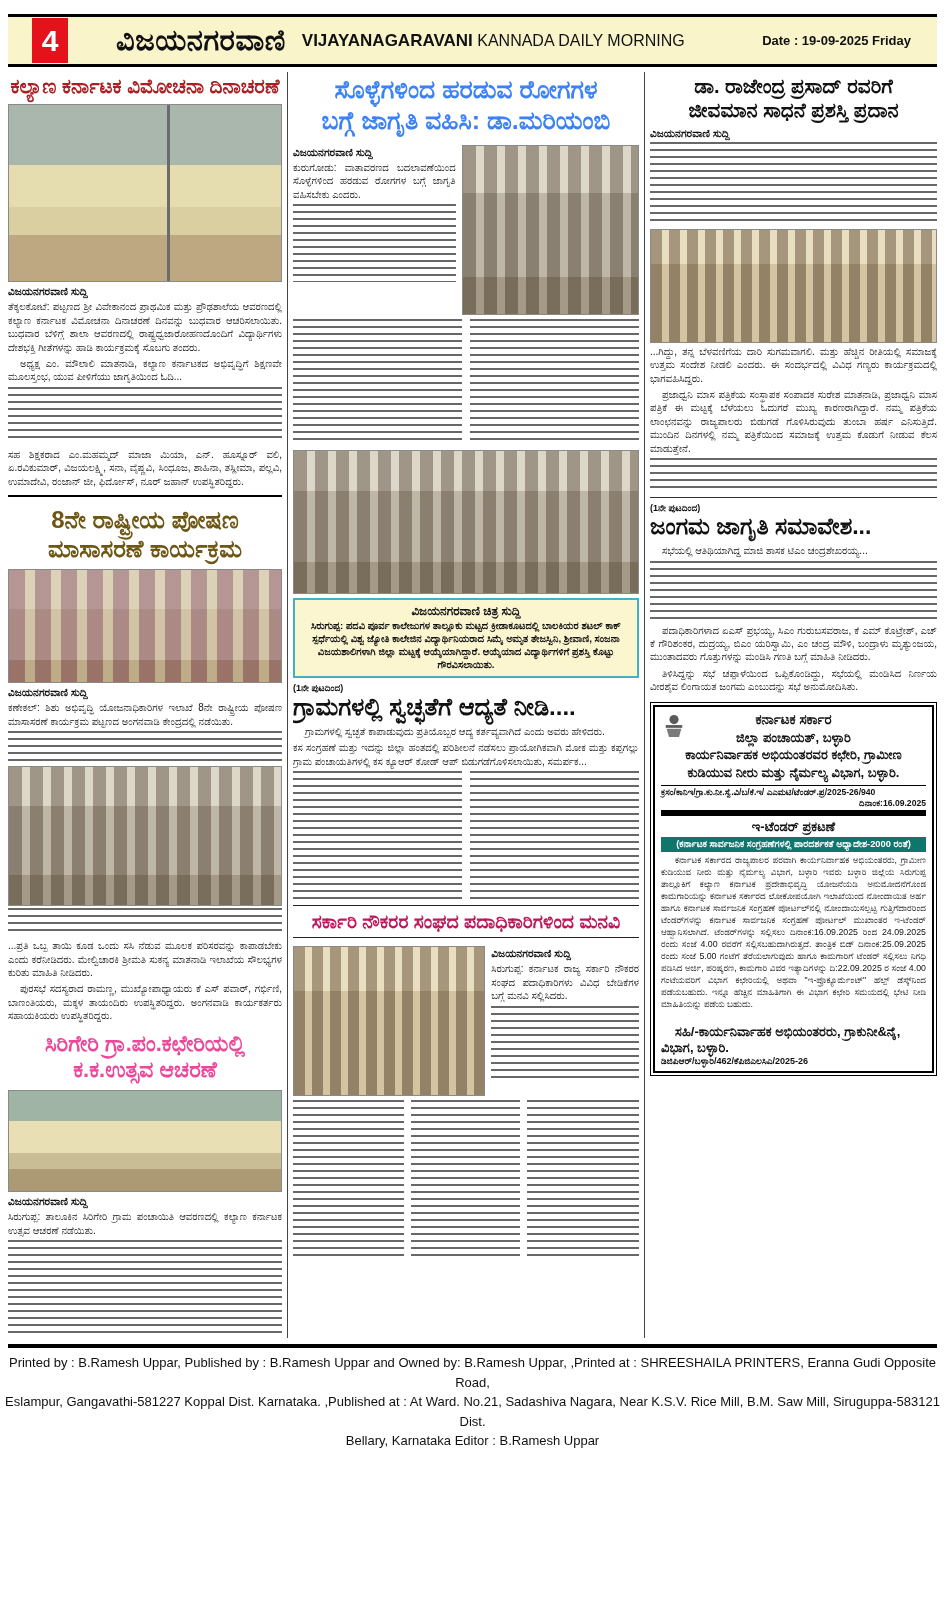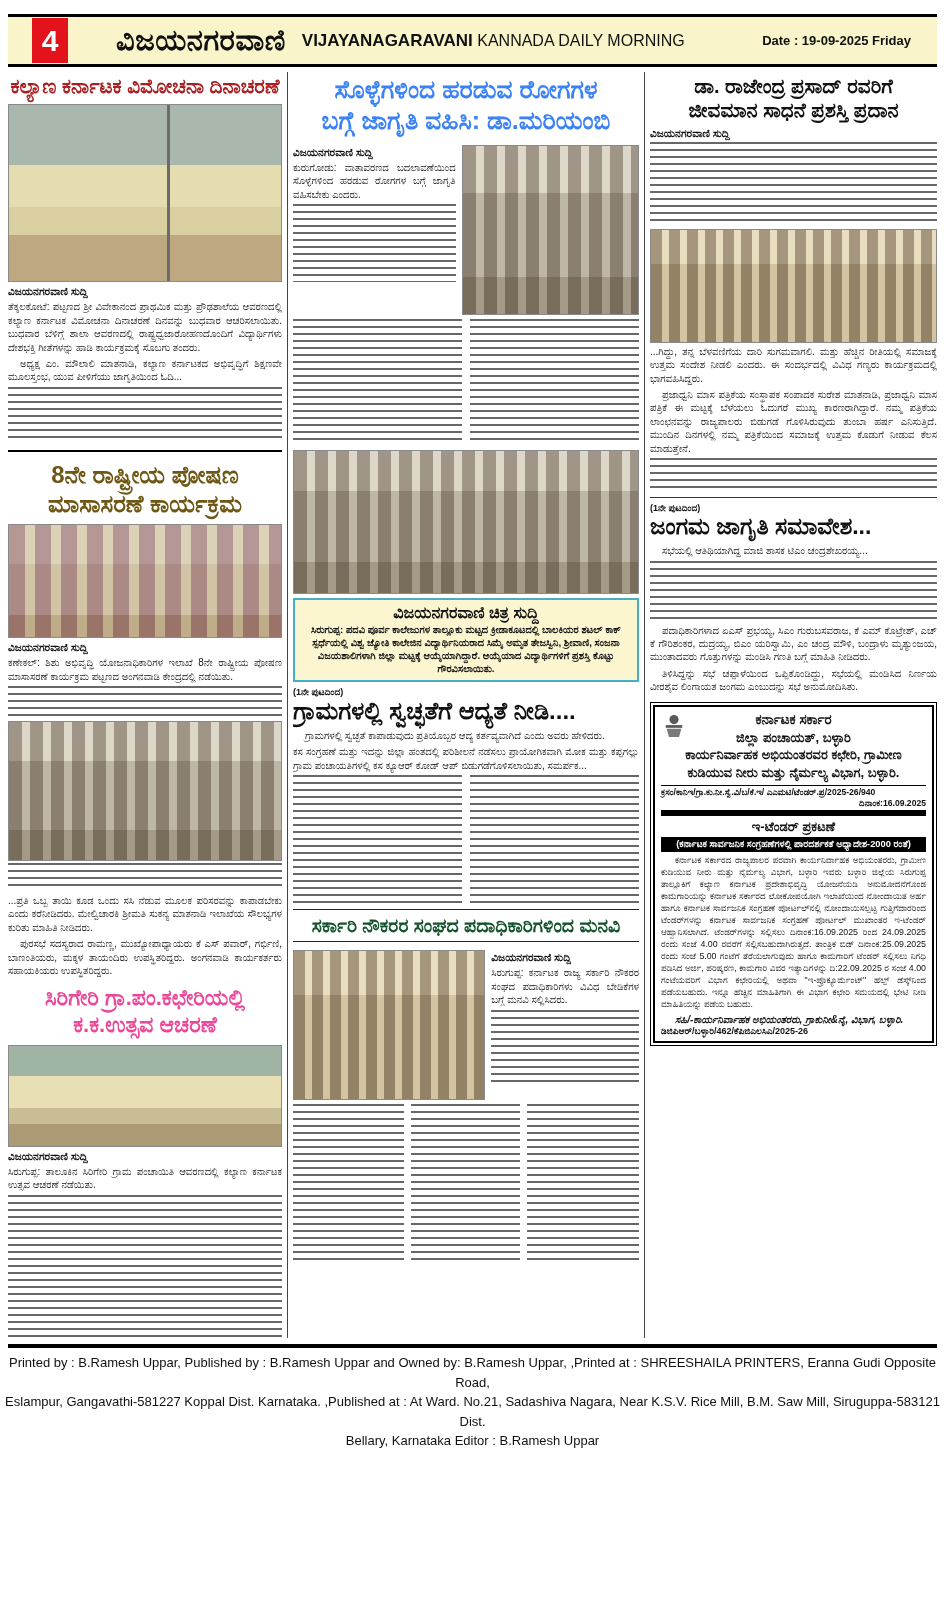--- a/index.html
+++ b/index.html
@@ -17,58 +17,58 @@
   .col-left{width:274px;}
   .col-mid{width:346px;}
   .col-right{flex:1;}
   .vrule{width:1px;background:#444;margin:0 5px;}
   
   .hl{font-weight:bold;text-align:center;line-height:1.22;}
   .hl-red{color:#A82022;font-size:20px;margin:2px 0 6px;}
   .hl-big{color:#3b82f6;font-size:25px;margin:2px 0 8px;}
   .hl-brown{color:#6E5714;font-size:24px;margin:8px 0 6px;}
   .hl-purple{color:#ec4899;font-size:22px;margin:8px 0 6px;}
-  .hl-blue{color:#14532d;font-size:19px;border-top:1.5px solid #222;border-bottom:1.5px solid #222;padding:4px 0;margin:6px 0;}
+  .hl-blue{color:#be185d;font-size:19px;border-top:1.5px solid #222;border-bottom:1.5px solid #222;padding:4px 0;margin:6px 0;}
   .hl-left{font-weight:bold;font-size:24px;text-align:left;margin:0 0 5px;line-height:1.1;}
   .frompage{font-size:9px;font-weight:bold;margin:5px 0 0;}
   .byline{font-weight:bold;font-size:10.5px;margin:3px 0 2px;}
   .para{font-size:10px;line-height:1.34;text-align:justify;margin:0 0 3px;text-indent:12px;}
   .para.ni{text-indent:0;}
   .fill{background:repeating-linear-gradient(to bottom,#3d3d3d 0 2px,transparent 2px 7px);opacity:.78;margin:2px 0 5px;}
   .fill.gap2{background:linear-gradient(90deg,transparent 0 48.8%,#fff 48.8% 51.2%,transparent 51.2% 100%),repeating-linear-gradient(to bottom,#3d3d3d 0 2px,transparent 2px 7px);}
   .fill.gap3{background:linear-gradient(90deg,transparent 0 32%,#fff 32% 34%,transparent 34% 65.5%,#fff 65.5% 67.5%,transparent 67.5% 100%),repeating-linear-gradient(to bottom,#3d3d3d 0 2px,transparent 2px 7px);}
   .thickrule{height:2px;background:#000;margin:7px 0;}
   .hr1{border-top:1px solid #333;margin:5px 0;}
   
   .photo{border:1px solid #8a8a8a;margin:2px 0;position:relative;}
   .ph-flag{background:linear-gradient(90deg,transparent 0 58%,#6b6b6b 58% 59.2%,transparent 59.2%),linear-gradient(to bottom,#a9b7ad 0 34%,#e5dcb0 34% 58%,#d9cfa0 58% 74%,#bda882 74% 100%);}
   .ph-crowd{background:repeating-linear-gradient(90deg,rgba(66,52,40,.38) 0 13px,rgba(255,255,255,.10) 13px 21px),linear-gradient(to bottom,#d8d2c2 0 28%,#b7ae9c 28% 78%,#9a8f79 78% 100%);}
   .ph-event{background:repeating-linear-gradient(90deg,rgba(120,40,90,.30) 0 16px,rgba(255,245,210,.25) 16px 26px),linear-gradient(to bottom,#cfc6ae 0 35%,#c2b497 35% 80%,#a8946f 80% 100%);}
   .ph-award{background:repeating-linear-gradient(90deg,rgba(70,50,35,.40) 0 11px,rgba(250,240,215,.22) 11px 18px),linear-gradient(to bottom,#e4d8b8 0 30%,#c8b894 30% 100%);}
   .ph-office{background:linear-gradient(to bottom,#9fb4a5 0 30%,#e8dfb5 30% 62%,#c9bd96 62% 78%,#ab9a74 78% 100%);}
   
   .caption-box{border:2px solid #45AFC7;background:#FCF6D0;padding:4px 6px;margin:4px 0;text-align:center;}
-  .caption-title{font-weight:bold;font-size:16px;margin-bottom:2px;}
+  .caption-title{font-weight:bold;font-size:12px;margin-bottom:2px;}
   .caption-text{font-size:9.8px;line-height:1.32;font-weight:bold;}
   
   .row{display:flex;gap:6px;}
   .grow{flex:1;min-width:0;}
   
   .notice-outer{border:1.5px solid #000;padding:2px;margin-top:8px;}
   .notice-inner{border:2px solid #000;padding:4px 6px;position:relative;}
   .notice-head{text-align:center;font-weight:bold;line-height:1.35;}
   .gov1{font-size:13.5px;}
   .gov2{font-size:13px;}
   .emblem{position:absolute;left:8px;top:6px;width:22px;height:26px;}
   .ref-block{border-top:1px solid #000;border-bottom:6px solid #000000;margin:4px 0 3px;padding:1px 0;font-size:8.6px;font-weight:bold;}
   .ref-date{text-align:right;}
   .tender-title{text-align:center;font-weight:bold;font-size:13px;margin-top:2px;}
-  .tender-sub{background:#000000;color:#fff;text-align:center;font-size:9.3px;font-weight:bold;padding:2px 1px;margin:2px 0 3px;}
+  .tender-sub{background:#0f766e;color:#fff;text-align:center;font-size:9.3px;font-weight:bold;padding:2px 1px;margin:2px 0 3px;}
   .notice-body{font-size:8.8px;text-align:justify;line-height:1.36;text-indent:14px;}
-  .notice-sign{font-size:10px;font-weight:bold;margin-top:3px;text-indent:14px;font-style:italic;}
+  .notice-sign{font-size:13px;font-weight:bold;margin-top:13px;text-indent:14px;}
   .notice-ref2{font-size:9px;font-weight:bold;}
   
   .footer-bar{height:4px;background:#000;margin:6px 8px 0;}
   .footer{text-align:center;font-weight:normal;font-size:13px;line-height:1.5;margin-top:5px;}
 </style>
 </head>
 <body>
 
 <div class="masthead-band">
   <div class="pagenum">4</div>
@@ -79,20 +79,21 @@
 
 <div class="content">
 
   <div class="col col-left">
     <div class="hl hl-red">ಕಲ್ಯಾಣ ಕರ್ನಾಟಕ ವಿಮೋಚನಾ ದಿನಾಚರಣೆ</div>
     <div class="photo ph-flag" style="height:176px"></div>
     <div class="byline">ವಿಜಯನಗರವಾಣಿ ಸುದ್ದಿ</div>
     <p class="para ni">ತೆಕ್ಕಲಕೋಟೆ: ಪಟ್ಟಣದ ಶ್ರೀ ವಿವೇಕಾನಂದ ಪ್ರಾಥಮಿಕ ಮತ್ತು ಪ್ರೌಢಶಾಲೆಯ ಆವರಣದಲ್ಲಿ ಕಲ್ಯಾಣ ಕರ್ನಾಟಕ ವಿಮೋಚನಾ ದಿನಾಚರಣೆ ದಿನವನ್ನು ಬುಧವಾರ ಆಚರಿಸಲಾಯಿತು. ಬುಧವಾರ ಬೆಳಿಗ್ಗೆ ಶಾಲಾ ಆವರಣದಲ್ಲಿ ರಾಷ್ಟ್ರಧ್ವಜಾರೋಹಣದೊಂದಿಗೆ ವಿದ್ಯಾರ್ಥಿಗಳು ದೇಶಭಕ್ತಿ ಗೀತೆಗಳನ್ನು ಹಾಡಿ ಕಾರ್ಯಕ್ರಮಕ್ಕೆ ಸೊಬಗು ತಂದರು.</p>
     <p class="para">ಅಧ್ಯಕ್ಷ ಎಂ. ಮೌಲಾಲಿ ಮಾತನಾಡಿ, ಕಲ್ಯಾಣ ಕರ್ನಾಟಕದ ಅಭಿವೃದ್ಧಿಗೆ ಶಿಕ್ಷಣವೇ ಮೂಲಸ್ತಂಭ, ಯುವ ಪೀಳಿಗೆಯು ಜಾಗೃತಿಯಿಂದ ಓದಿ...</p>
     <div class="fill" style="height:56px"></div>
+    <p class="para ni">ಸಹ ಶಿಕ್ಷಕರಾದ ಎಂ.ಮಹಮ್ಮದ್ ಮಾಜಾ ಮಿಯಾ, ಎನ್. ಹೂಸ್ನೂರ್ ವಲಿ, ಏ.ರವಿಕುಮಾರ್, ವಿಜಯಲಕ್ಷ್ಮಿ, ಸನಾ, ವೈಷ್ಣವಿ, ಸಿಂಧೂಜ, ಶಾಹಿನಾ, ತಸ್ಲೀಮಾ, ಪಲ್ಲವಿ, ಉಮಾದೇವಿ, ರಂಜಾನ್ ಜೀ, ಫಿರ್ದೋಸ್, ನೂರ್ ಜಹಾನ್ ಉಪಸ್ಥಿತರಿದ್ದರು.</p>
     <div class="thickrule"></div>
     <div class="hl hl-brown">
       <div>8ನೇ ರಾಷ್ಟ್ರೀಯ ಪೋಷಣ</div>
       <div>ಮಾಸಾಸರಣೆ ಕಾರ್ಯಕ್ರಮ</div>
     </div>
     <div class="photo ph-event" style="height:112px"></div>
     <div class="byline">ವಿಜಯನಗರವಾಣಿ ಸುದ್ದಿ</div>
     <p class="para ni">ಕಣೇಕಲ್: ಶಿಶು ಅಭಿವೃದ್ಧಿ ಯೋಜನಾಧಿಕಾರಿಗಳ ಇಲಾಖೆ 8ನೇ ರಾಷ್ಟ್ರೀಯ ಪೋಷಣ ಮಾಸಾಸರಣೆ ಕಾರ್ಯಕ್ರಮ ಪಟ್ಟಣದ ಅಂಗನವಾಡಿ ಕೇಂದ್ರದಲ್ಲಿ ನಡೆಯಿತು.</p>
     <div class="fill" style="height:30px"></div>
     <div class="photo ph-crowd" style="height:138px"></div>

